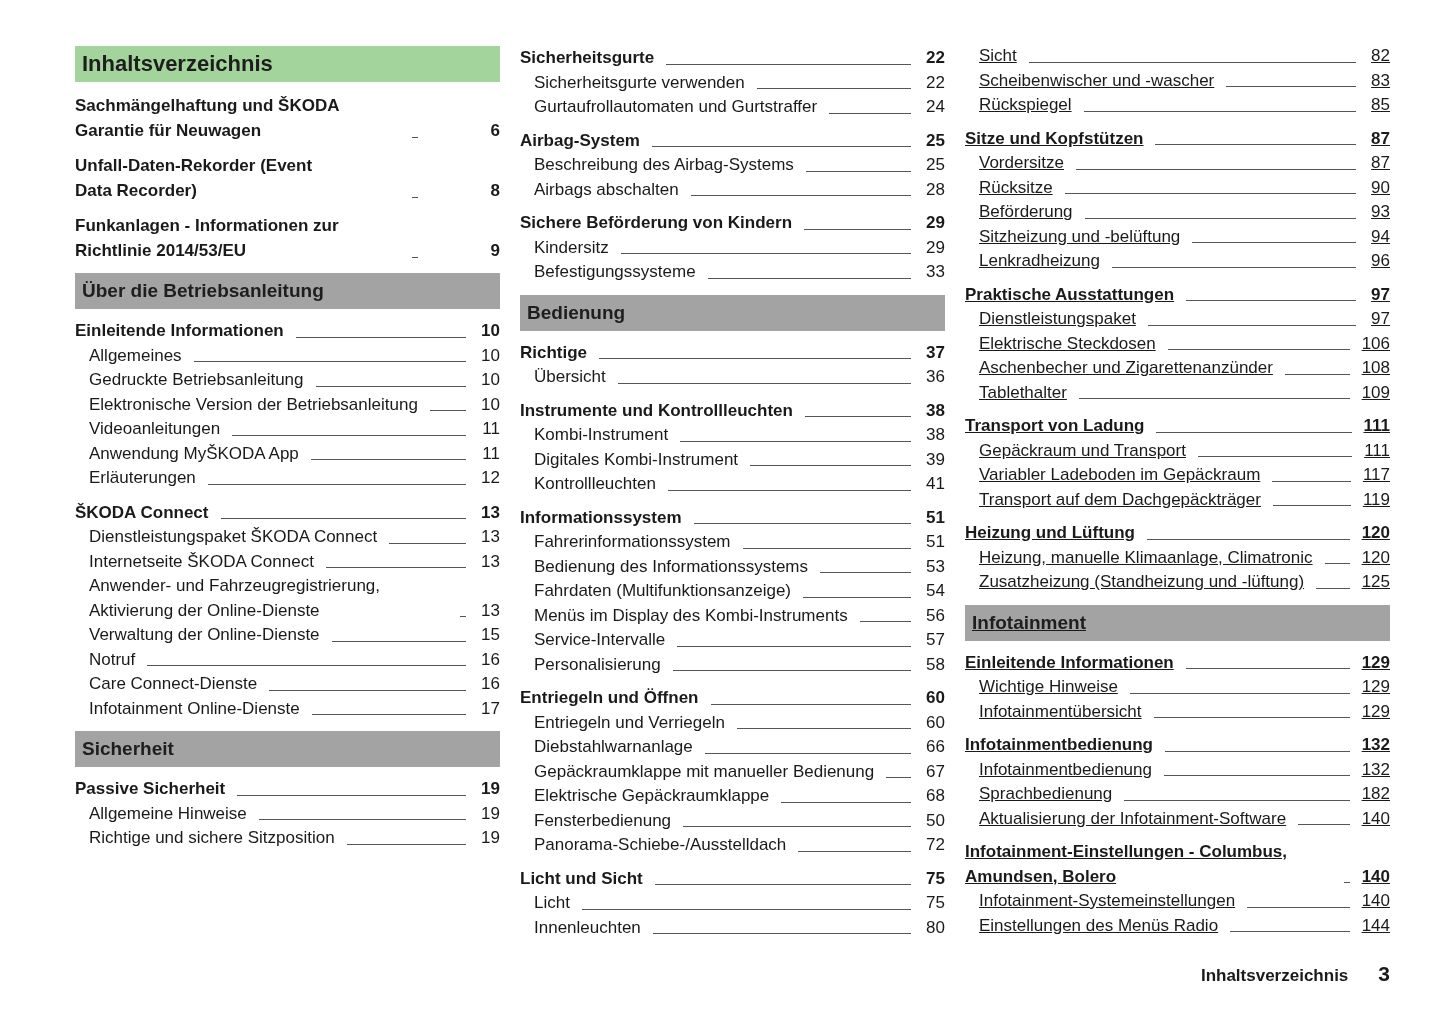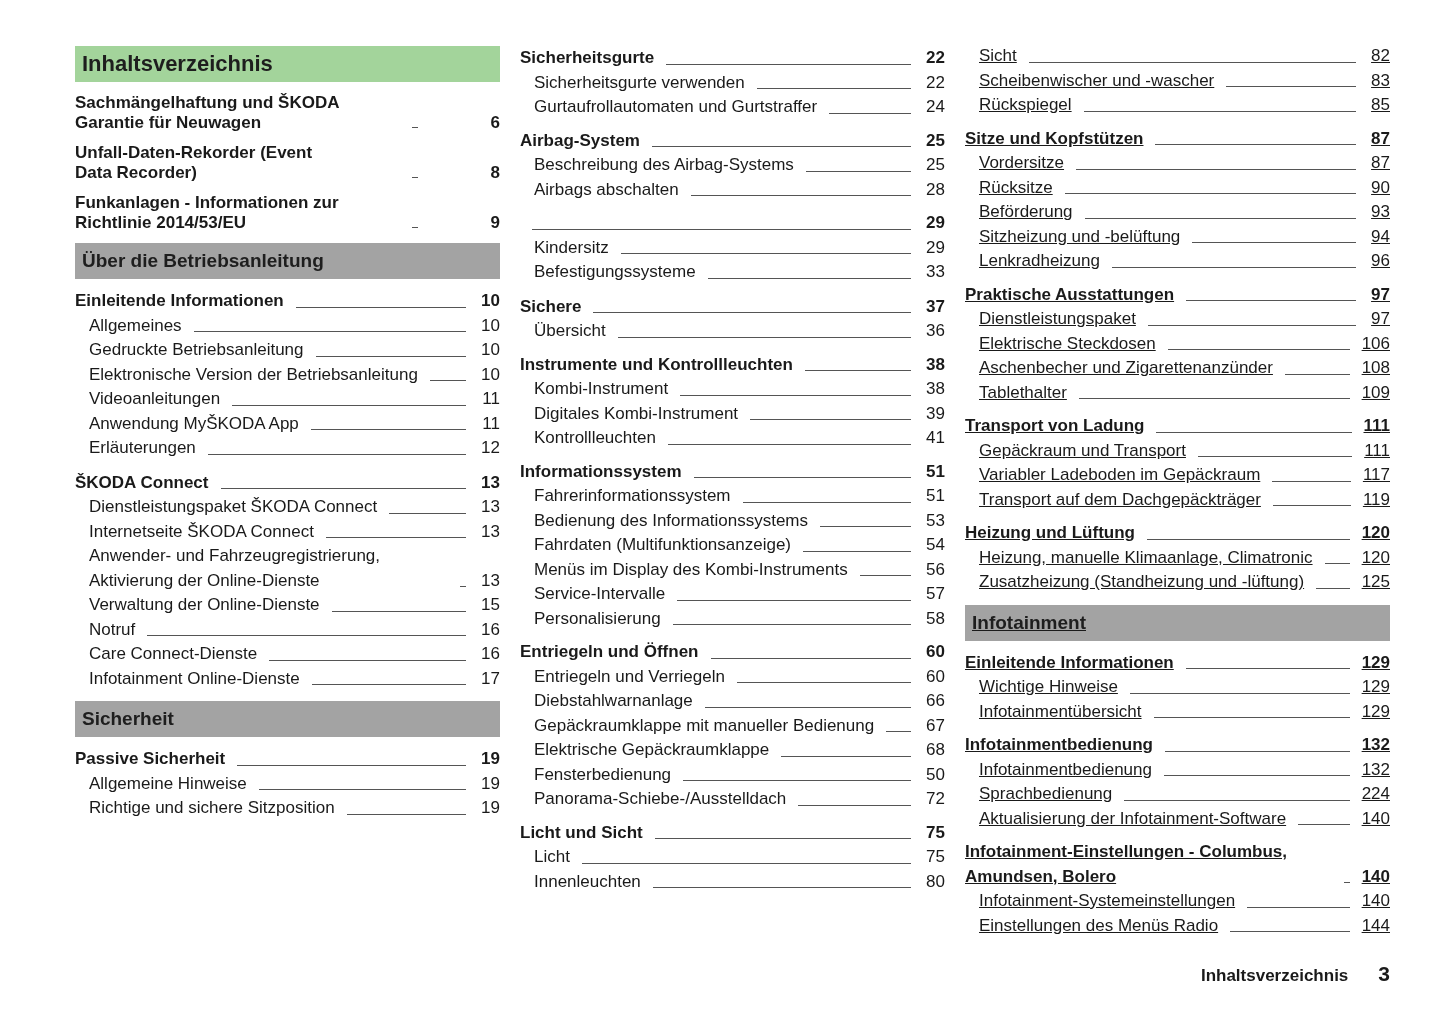--- a/index.html
+++ b/index.html
@@ -19,21 +19,21 @@
     background: #a3a3a3; margin-bottom: 10px;
   }
   .bar.green { background: #a3d49b; font-size: 22px; margin-bottom: 11px; }
 
   .entry { display: flex; align-items: flex-end; font-size: 17px; line-height: 24.5px; }
   .entry .t { flex: 0 1 auto; white-space: normal; }
   .entry .lead { flex: 1 1 auto; border-bottom: 1px solid #555; margin: 0 12px 6px 12px; min-width: 6px; }
   .entry .p { flex: 0 0 auto; min-width: 22px; text-align: right; }
   .entry.sec { font-weight: bold; }
   .entry.sub { padding-left: 14px; }
-  .entry.multi { line-height: 20px; margin-bottom: 10px; gap: 48px; }
+  .entry.multi { line-height: 25px; margin-bottom: 10px; gap: 48px; }
   .entry.multi .lead { margin-bottom: 5px; }
   .gap { height: 9px; }
   .gapL { height: 10px; }
 
   #footer { position: absolute; top: 962px; right: 55px; display: flex; align-items: baseline; gap: 30px; }
   #footer .ftitle { font-weight: bold; font-size: 17px; }
   #footer .fnum { font-weight: bold; font-size: 21px; }
 </style>
 </head>
 <body>
@@ -177,36 +177,38 @@
       <span class="lead"></span>
       <span class="p">25</span>
     </div>
     <div class="entry sub">
       <span class="t">Airbags abschalten</span>
       <span class="lead"></span>
       <span class="p">28</span>
     </div>
     <div class="gap"></div>
     <div class="entry sec">
+      <span class="t">Sichere Beförderung von Kindern</span>
       <span class="lead"></span>
       <span class="p">29</span>
     </div>
     <div class="entry sub">
       <span class="t">Kindersitz</span>
       <span class="lead"></span>
       <span class="p">29</span>
     </div>
     <div class="entry sub">
       <span class="t">Befestigungssysteme</span>
       <span class="lead"></span>
       <span class="p">33</span>
     </div>
     <div class="gapL"></div>
-    <div class="entry sec">
-      <span class="t">Sichere</span>
+    <div class="bar">Bedienung</div>
+    <div class="entry sec">
+      <span class="t">Richtige</span>
       <span class="lead"></span>
       <span class="p">37</span>
     </div>
     <div class="entry sub">
       <span class="t">Übersicht</span>
       <span class="lead"></span>
       <span class="p">36</span>
     </div>
     <div class="gap"></div>
     <div class="entry sec">
@@ -452,21 +454,21 @@
       <span class="p">132</span>
     </div>
     <div class="entry sub">
       <span class="t">Infotainmentbedienung</span>
       <span class="lead"></span>
       <span class="p">132</span>
     </div>
     <div class="entry sub">
       <span class="t">Sprachbedienung</span>
       <span class="lead"></span>
-      <span class="p">224</span>
+      <span class="p">182</span>
     </div>
     <div class="entry sub">
       <span class="t">Aktualisierung der Infotainment-Software</span>
       <span class="lead"></span>
       <span class="p">140</span>
     </div>
     <div class="gap"></div>
     <div class="entry sec">
       <span class="t">Infotainment-Einstellungen - Columbus, Amundsen, Bolero</span>
       <span class="lead"></span>

